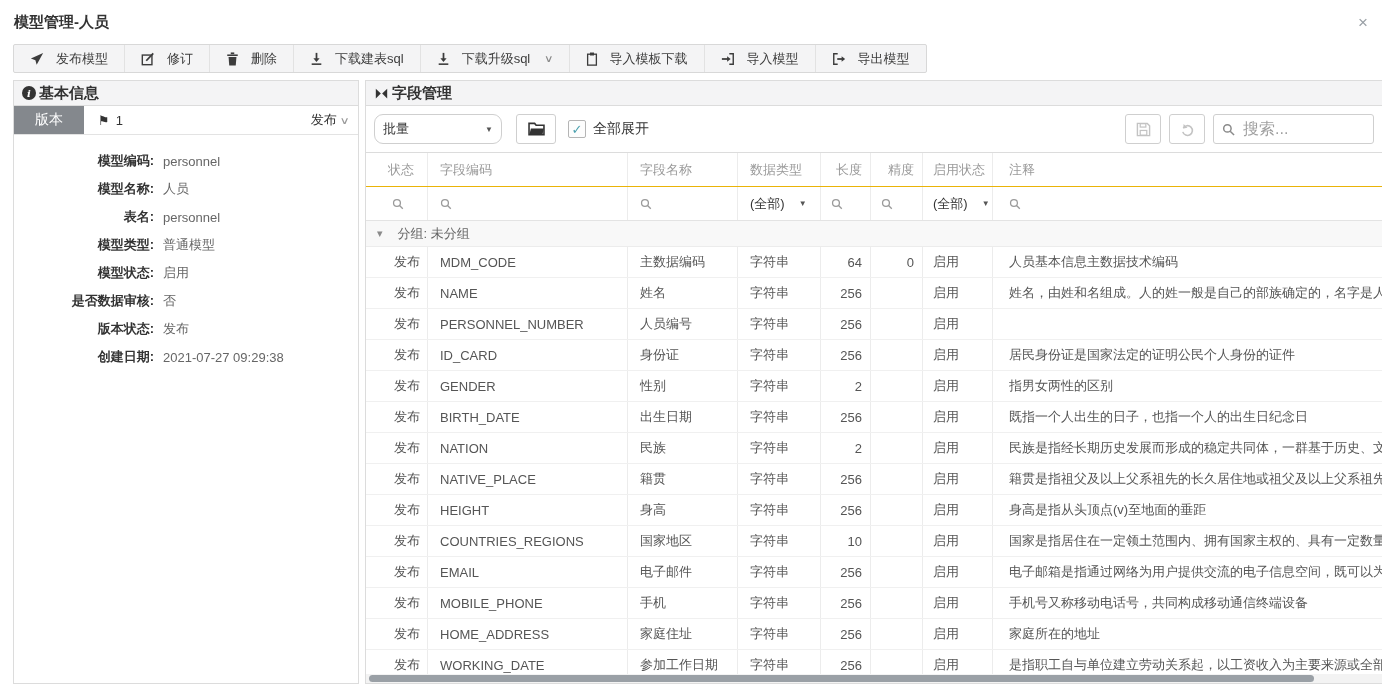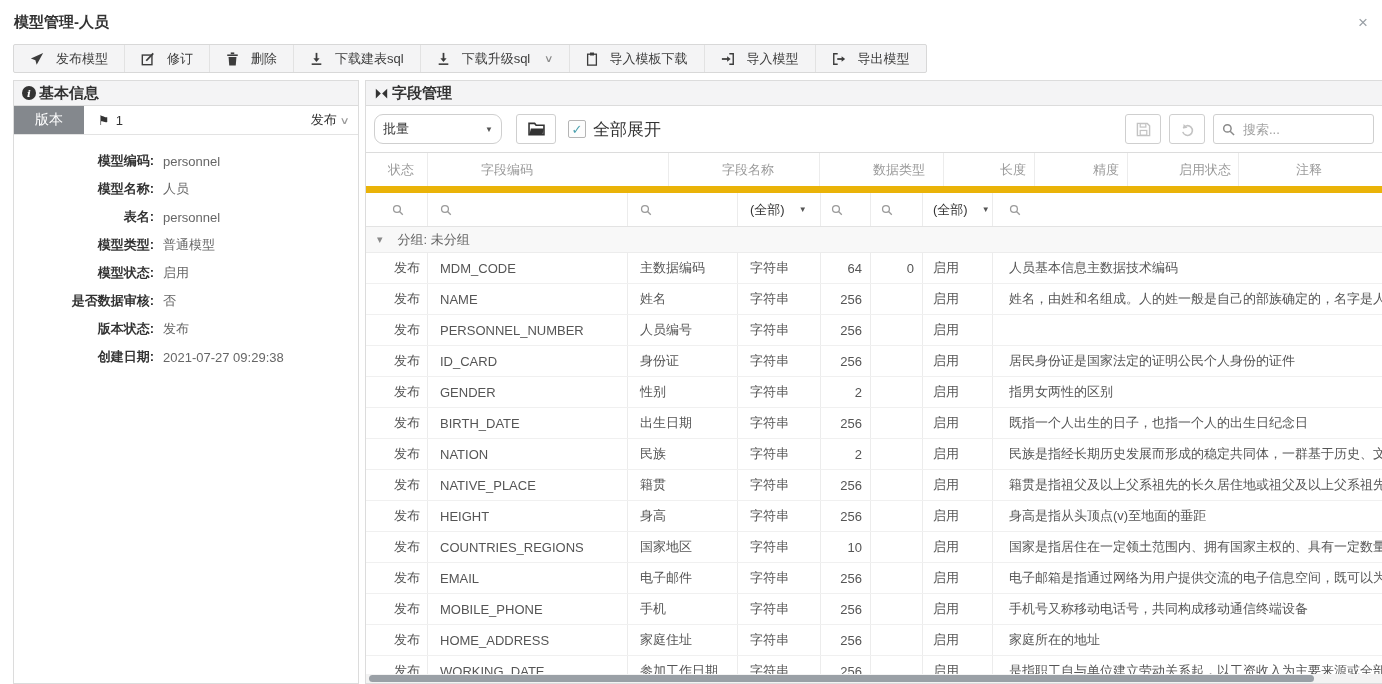--- a/index.html
+++ b/index.html
@@ -68,46 +68,46 @@
   .icon-btn{
     height:28px;border:1px solid #cfcfcf;border-radius:3px;background:#fff;
     display:flex;align-items:center;justify-content:center;cursor:pointer;
   }
   .folder-btn{width:38px;margin-left:14px;}
   .chk-wrap{display:flex;align-items:center;gap:7px;margin-left:12px;cursor:pointer;}
   .checkbox{
     width:16px;height:16px;border:1px solid #b5b5b5;border-radius:2px;background:#fdfdfd;
     display:flex;align-items:center;justify-content:center;color:#4aa0ae;font-size:13px;font-weight:700;
   }
-  .chk-label{font-size:17px;color:#333;}
+  .chk-label{font-size:14px;color:#333;}
   .gt-right{margin-left:auto;display:flex;align-items:center;gap:8px;}
   .sq-btn{width:34px;}
   .search-box{
     width:143px;height:28px;border:1px solid #cfcfcf;border-radius:3px;background:#fff;
     display:flex;align-items:center;padding:0 8px;gap:6px;
   }
   .search-box input{
-    border:none;outline:none;width:100%;font-size:13px;color:#4c1d95;background:transparent;
+    border:none;outline:none;width:100%;font-size:16px;color:#4c1d95;background:transparent;
     font-family:"Liberation Sans","DejaVu Sans",sans-serif;
   }
   .search-box input::placeholder{color:#a0a0a0;}
 
   
   .grid{flex:1;display:flex;flex-direction:column;min-height:0;border-top:1px solid #dcdcdc;}
   .grow{display:flex;align-items:stretch;flex:none;}
   .gcell{display:flex;align-items:center;border-right:1px solid #ececec;overflow:hidden;white-space:nowrap;box-sizing:border-box;flex:none;}
   .c-status{width:62px;padding-left:22px;}
   .c-code{width:200px;padding-left:12px;}
   .c-name{width:110px;padding-left:12px;}
   .c-type{width:83px;padding-left:12px;}
   .c-length{width:50px;justify-content:flex-end;padding-right:8px;}
   .c-precision{width:52px;justify-content:flex-end;padding-right:8px;}
   .c-enabled{width:70px;padding-left:10px;}
   .c-comment{flex:1;padding-left:16px;border-right:none;}
-  .ghead{height:33px;border-bottom:7px solid #eab308;gap:41px;}
+  .ghead{height:33px;border-bottom:1px solid #eab308;}
   .ghead .gcell{font-size:13px;color:#9a9a9a;cursor:pointer;}
   .gfilter{height:33px;border-bottom:1px solid #e3e3e3;}
   .gfilter .gcell{cursor:text;}
   .gfilter .c-status{padding-left:26px;}
   .filter-select{display:flex;align-items:center;gap:14px;font-size:13px;color:#333;width:100%;cursor:pointer;}
   .filter-select .caret{font-size:8px;color:#555;}
   .group-row{
     height:25px;flex:none;display:flex;align-items:center;background:#f8f8f8;
     border-bottom:1px solid #ececec;font-size:13px;color:#666;gap:15px;padding-left:11px;cursor:pointer;
   }

